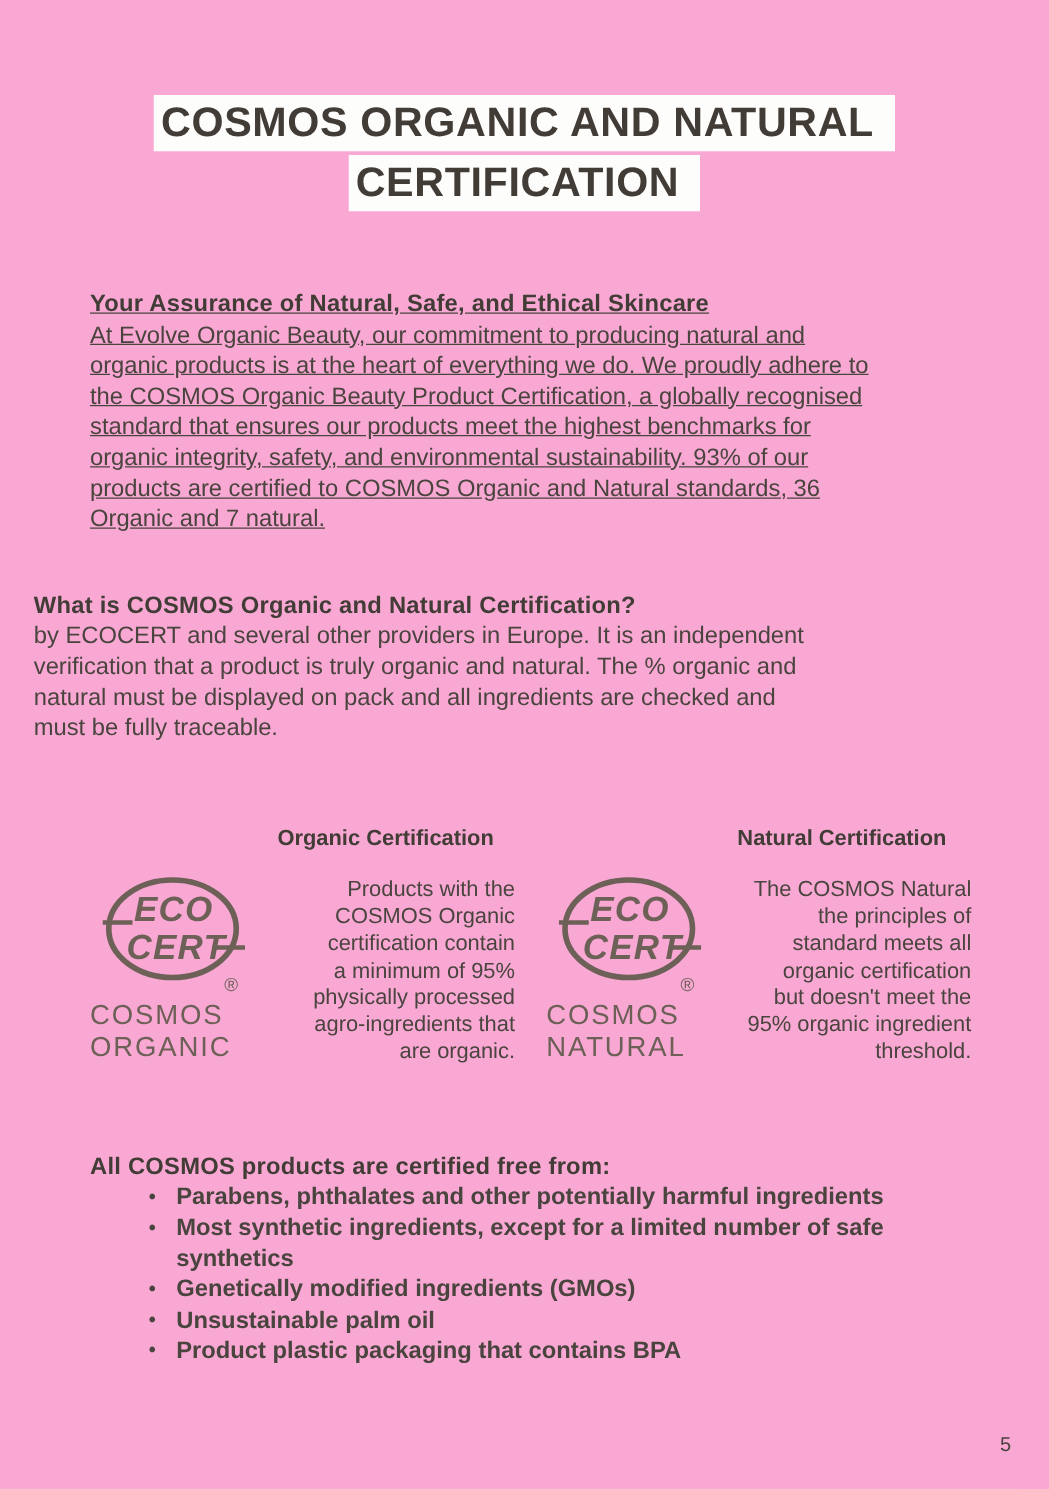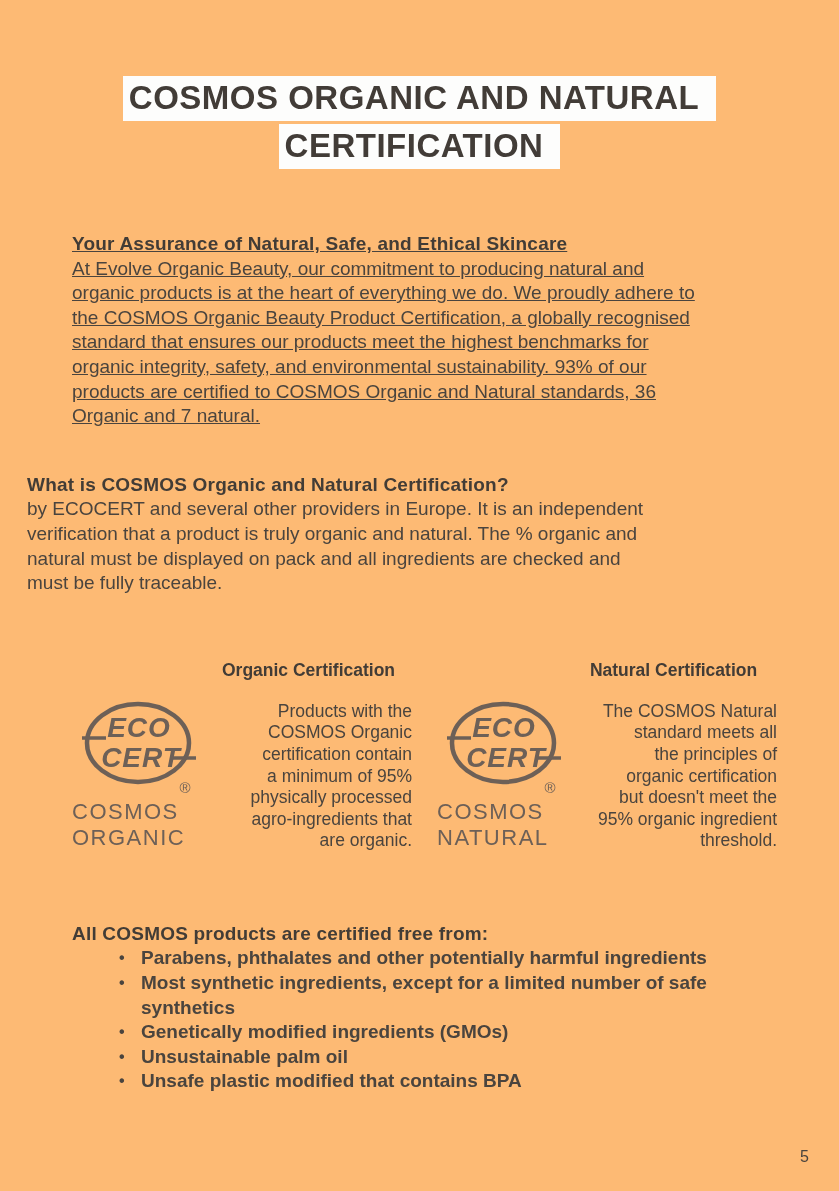--- a/index.html
+++ b/index.html
@@ -4,21 +4,21 @@
 <style>
   * { box-sizing: border-box; }
   html, body { margin: 0; padding: 0; }
   body { background: #d9d6d0; }
 
   .page {
     position: relative;
     width: 839px;
     height: 1191px;
     margin: 0 auto;
-    background: #fdba74;
+    background: #f9a8d4;
     font-family: "Liberation Sans", sans-serif;
     color: #4a443e;
     overflow: hidden;
   }
 
   
   .title {
     margin: 0;
     padding-top: 76px;
     text-align: center;
@@ -190,38 +190,38 @@
             <text x="59" y="66" text-anchor="middle" font-family="Liberation Sans, sans-serif" font-style="italic" font-weight="700" font-size="28" letter-spacing="1" fill="#6d6057">CERT</text>
             <text x="103" y="92" text-anchor="middle" font-family="Liberation Sans, sans-serif" font-size="15" fill="#6d6057">®</text>
           </svg>
           <div>
               <div class="logo-label-line">COSMOS</div>
               <div class="logo-label-line">NATURAL</div>
             </div>
         </div>
         <div class="cert-text">
             <div class="cert-line">The COSMOS Natural</div>
+            <div class="cert-line">the principles of</div>
             <div class="cert-line">standard meets all</div>
-            <div class="cert-line">the principles of</div>
             <div class="cert-line">organic certification</div>
             <div class="cert-line">but doesn't meet the</div>
             <div class="cert-line">95% organic ingredient</div>
             <div class="cert-line">threshold.</div>
           </div>
       </div>
     </div>
 
   </div>
 
   <section class="text-section sec-free-from">
     <h2 class="section-heading">All COSMOS products are certified free from:</h2>
     <ul class="bullet-list">
         <li class="bullet-item">Parabens, phthalates and other potentially harmful ingredients</li>
         <li class="bullet-item">Most synthetic ingredients, except for a limited number of safe synthetics</li>
         <li class="bullet-item">Genetically modified ingredients (GMOs)</li>
         <li class="bullet-item">Unsustainable palm oil</li>
-        <li class="bullet-item">Unsafe plastic modified that contains BPA</li>
+        <li class="bullet-item">Product plastic packaging that contains BPA</li>
       </ul>
   </section>
 
   <div class="page-number">5</div>
 
 </div>
 
 </body></html>

